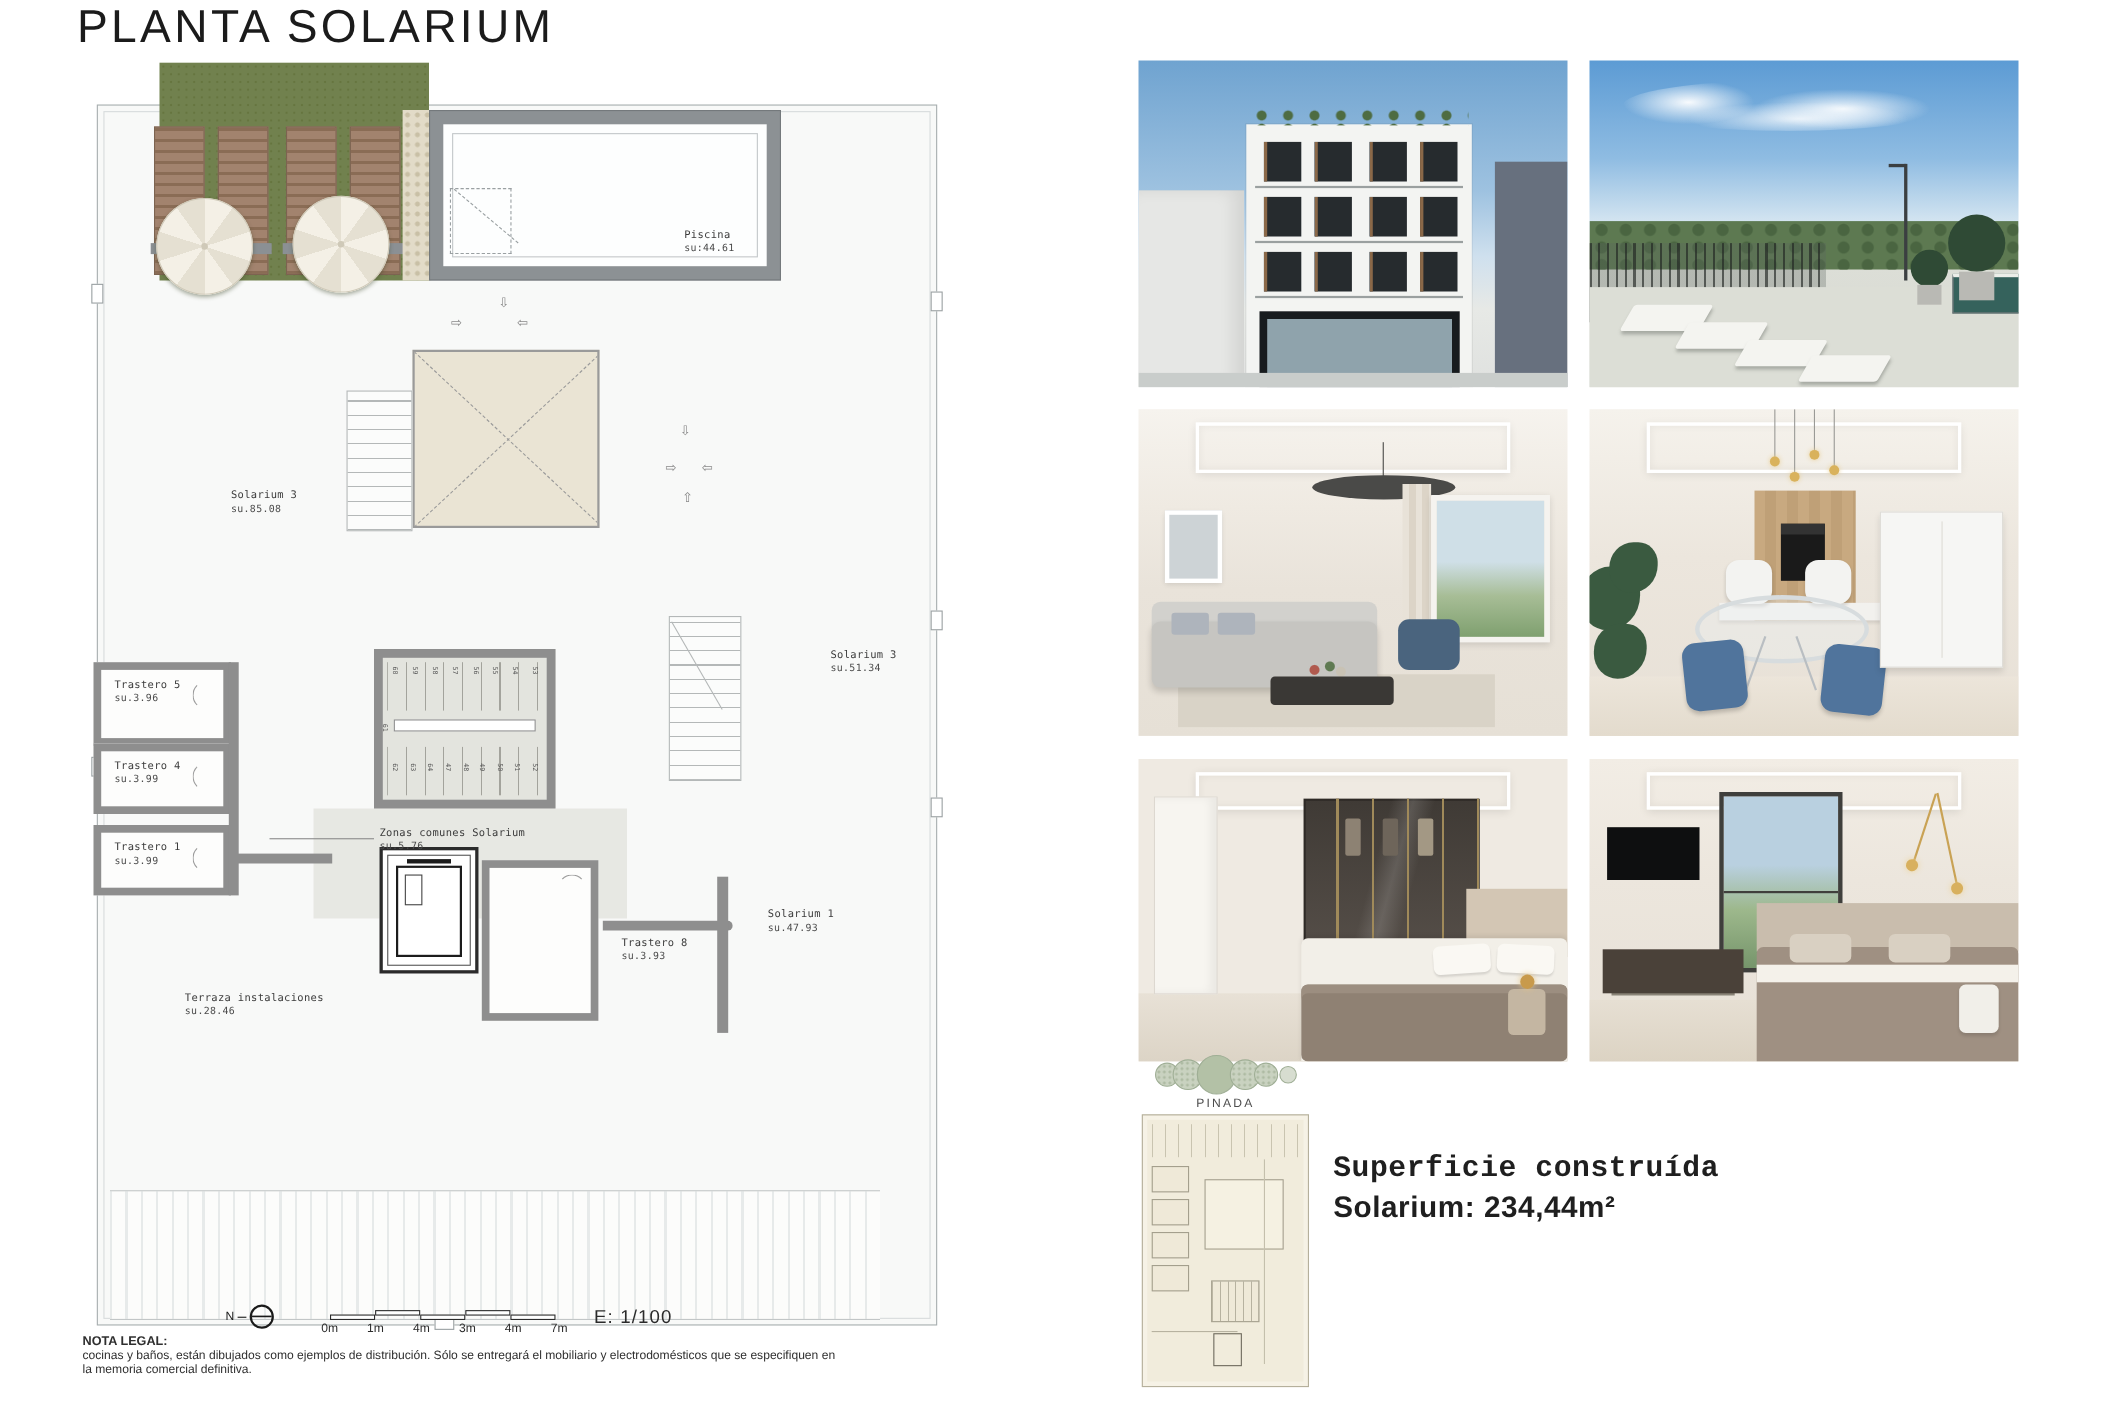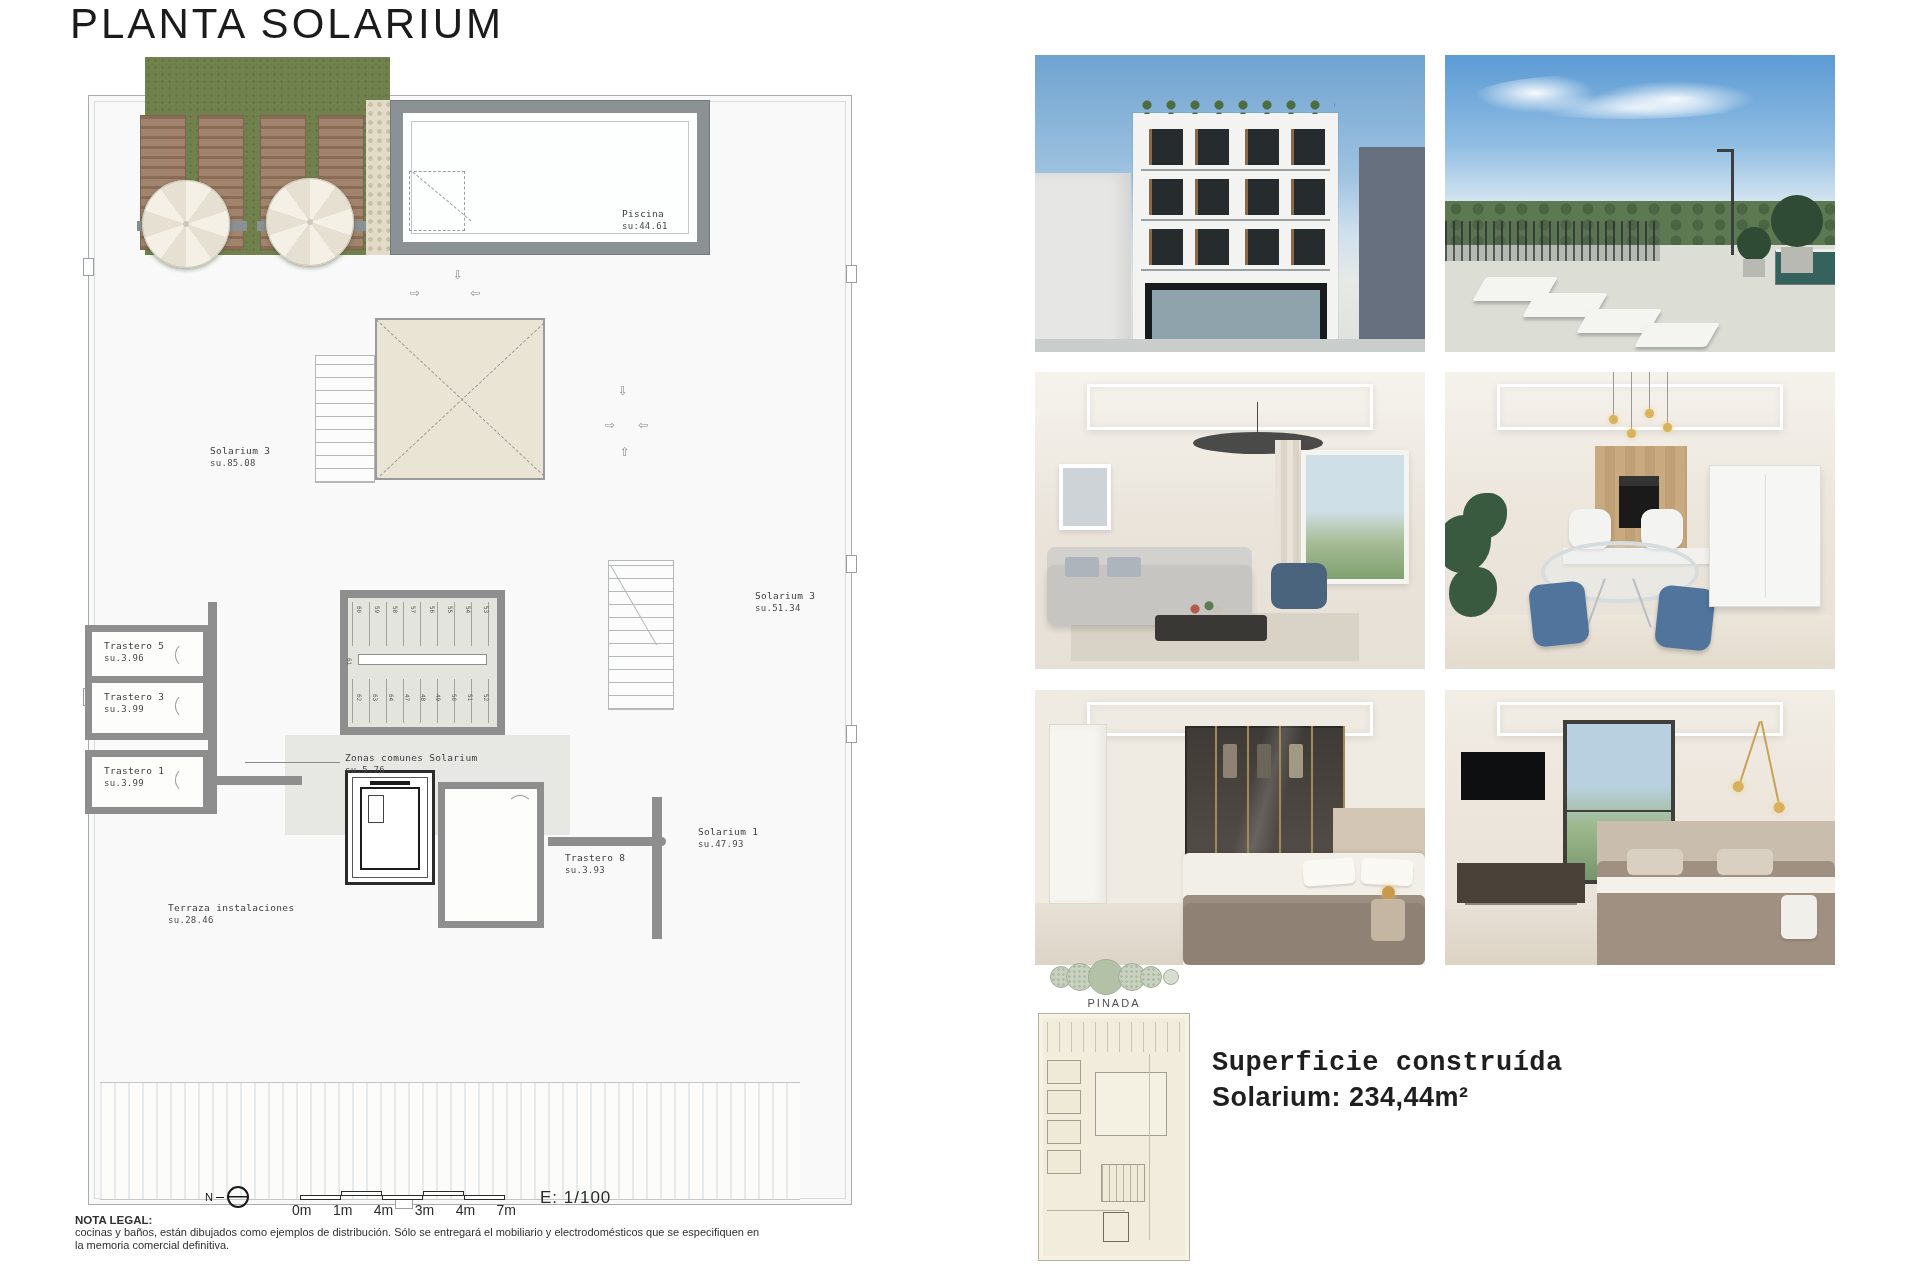--- a/index.html
+++ b/index.html
@@ -86,21 +86,21 @@
 
   
   .compass { left:205px; top:1186px; display:flex; align-items:center; gap:3px; }
   .compass .n { font-size:11px; color:#1a1a1a; }
   .compass .dash { width:8px; height:0; border-top:1.5px solid #1a1a1a; }
   .compass .circle { width:22px; height:22px; border:2px solid #1a1a1a; border-radius:50%;
                      background: linear-gradient(#1a1a1a,#1a1a1a) center/100% 1.5px no-repeat; }
   .scalebar { left:300px; top:1191px; width:205px; height:10px; }
   .scalebar .seg { position:absolute; width:41px; height:5px; border:1.3px solid #2b2b2b; background:#fff; }
   .scaleticks { left:292px; top:1202px; width:224px; display:flex; justify-content:space-between;
-                font-size:14px; color:#2b2b2b; }
+                font-size:11px; color:#2b2b2b; }
   .ratio { left:540px; top:1188px; font-size:17px; color:#2b2b2b; letter-spacing:1px; }
   .legal { left:75px; top:1214px; width:695px; color:#2f2f2f; }
   .legal .h { font-size:11.5px; font-weight:bold; }
   .legal .l { font-size:11px; line-height:13.2px; }
 
   
   .photo { overflow:hidden; background:#dcd6cc; }
   .photo * { position:absolute; }
 
   .p1 { background: linear-gradient(180deg,#6fa3d0 0%,#9ec2e0 40%,#cfe0ee 60%,#e7e9e6 76%,#dfe1df 100%); }
@@ -303,30 +303,30 @@
         <span>51</span>
         <span>52</span>
       </div>
   </div>
 
   <div class="abs elevator">
     <div class="elev-inner"></div>
     <div class="elev-car"></div>
   </div>
 
-  <div class="abs room" style="left:25px;top:562px;width:125px;height:76px;margin-top:23px;">
+  <div class="abs room" style="left:25px;top:562px;width:125px;height:76px;">
     <div class="lbl" style="position:absolute;left:12px;top:8px;">
       <span>Trastero 5</span>
       <span class="area">SU.3.96</span>
     </div>
     <div class="arc" style="position:absolute;right:2px;top:10px;"></div>
   </div>
   <div class="abs room" style="left:25px;top:636px;width:125px;height:64px;">
     <div class="lbl" style="position:absolute;left:12px;top:8px;">
-      <span>Trastero 3</span>
+      <span>Trastero 4</span>
       <span class="area">SU.3.99</span>
     </div>
     <div class="arc" style="position:absolute;right:2px;top:10px;"></div>
   </div>
   <div class="abs room" style="left:25px;top:710px;width:125px;height:64px;">
     <div class="lbl" style="position:absolute;left:12px;top:8px;">
       <span>Trastero 1</span>
       <span class="area">SU.3.99</span>
     </div>
     <div class="arc" style="position:absolute;right:2px;top:10px;"></div>

